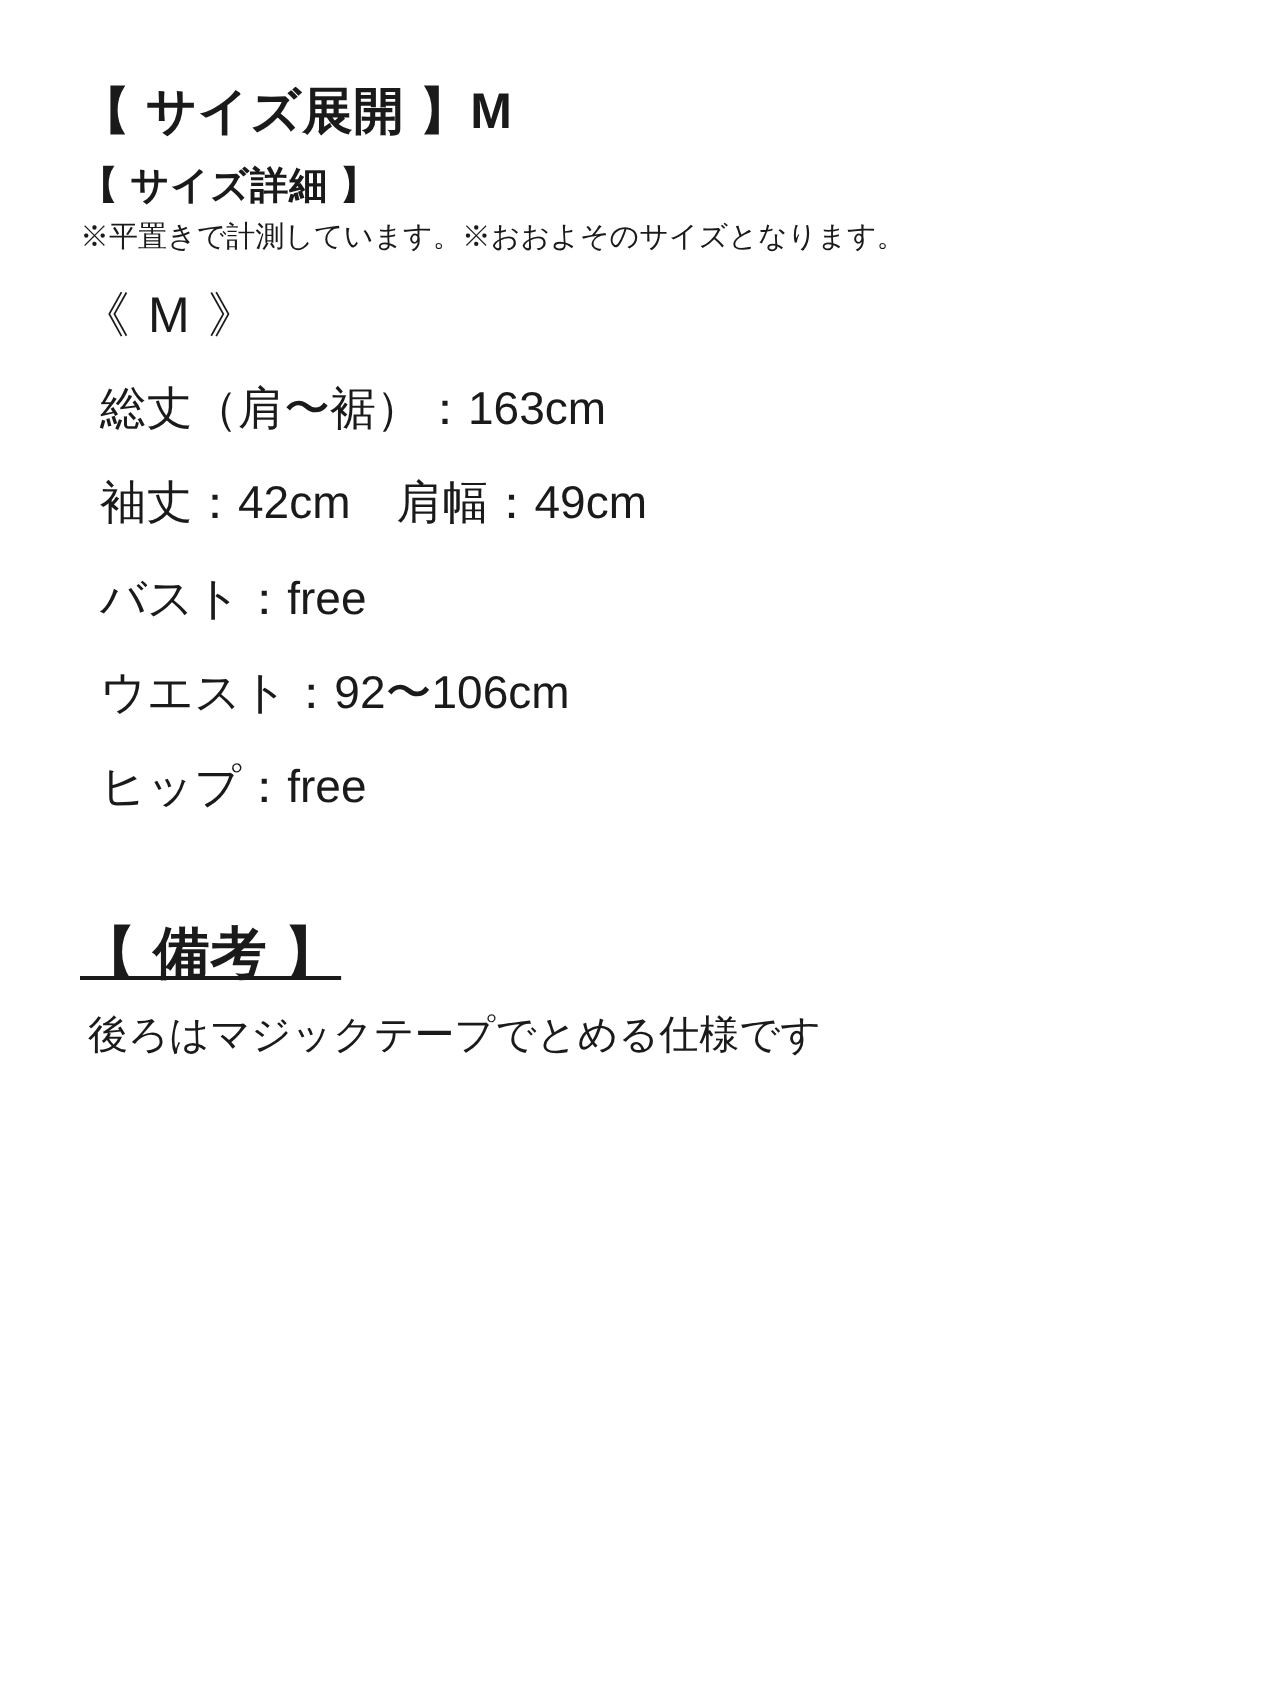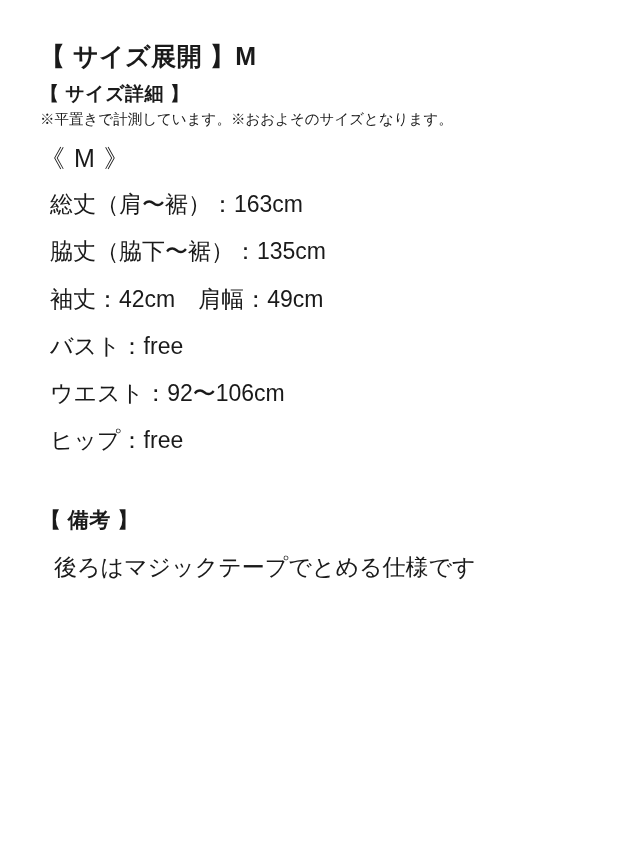--- a/index.html
+++ b/index.html
@@ -60,49 +60,49 @@
     font-size: 23px;
     line-height: 1.62;
     margin: 10px;
     letter-spacing: 0px;
     white-space: nowrap;
   }
   .spacer {
     height: 34px;
   }
   .remark-head {
-    font-size: 21px;
+    font-size: 28px;
     font-weight: bold;
     letter-spacing: 0.5px;
     line-height: 1.5;
     margin: 0 0 2px 0;
     white-space: nowrap;
+    text-decoration: underline;
   }
   .remark-body {
-    font-size: 23px;
+    font-size: 20px;
     line-height: 1.6;
-    margin: 14px;
+    margin: 4px;
     white-space: nowrap;
   }
 </style>
 </head>
 <body>
 
 <div class="page">
 
   <p class="size-head"><span>【 サイズ展開 】</span><span class="plain">M</span></p>
 
   <p class="detail-head">【 サイズ詳細 】</p>
 
   <p class="note">※平置きで計測しています。※おおよそのサイズとなります。</p>
 
   <p class="size-label">《 M 》</p>
 
   <p class="meas">総丈（肩〜裾）：163cm</p>
-  <p class="meas">脇丈（脇下〜裾）：135cm</p>
   <p class="meas">袖丈：42cm　肩幅：49cm</p>
   <p class="meas">バスト：free</p>
   <p class="meas">ウエスト：92〜106cm</p>
   <p class="meas">ヒップ：free</p>
 
   <div class="spacer"></div>
 
   <p class="remark-head">【 備考 】</p>
   <p class="remark-body">後ろはマジックテープでとめる仕様です</p>
 

